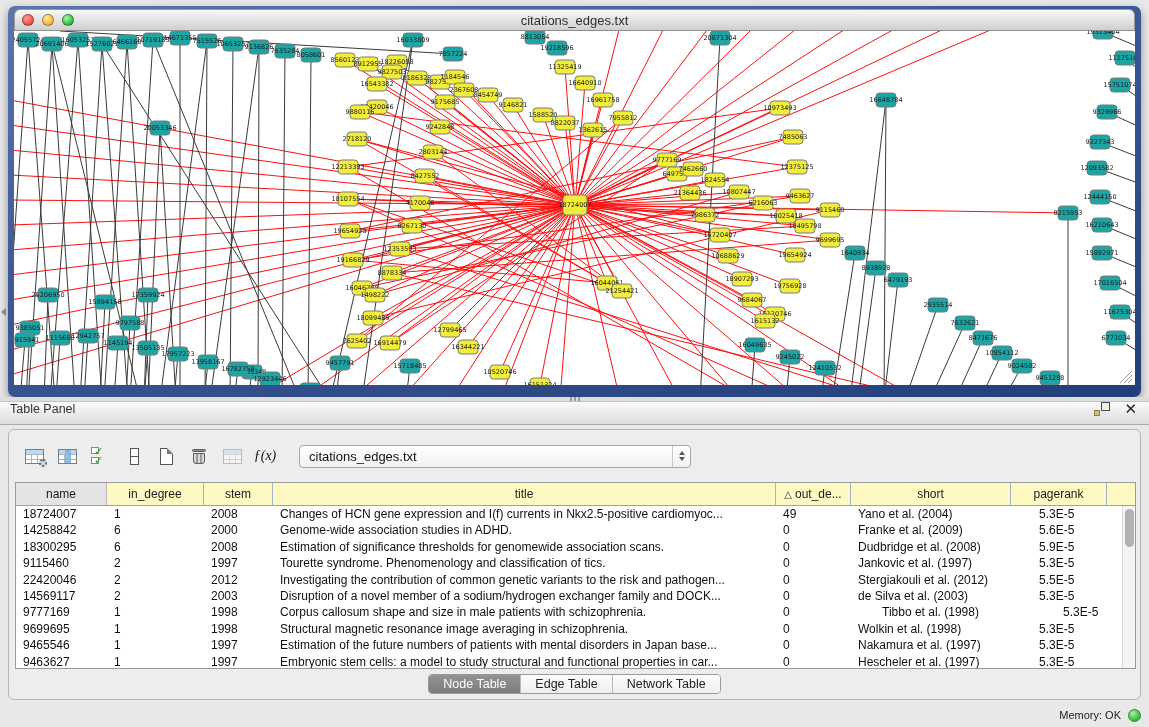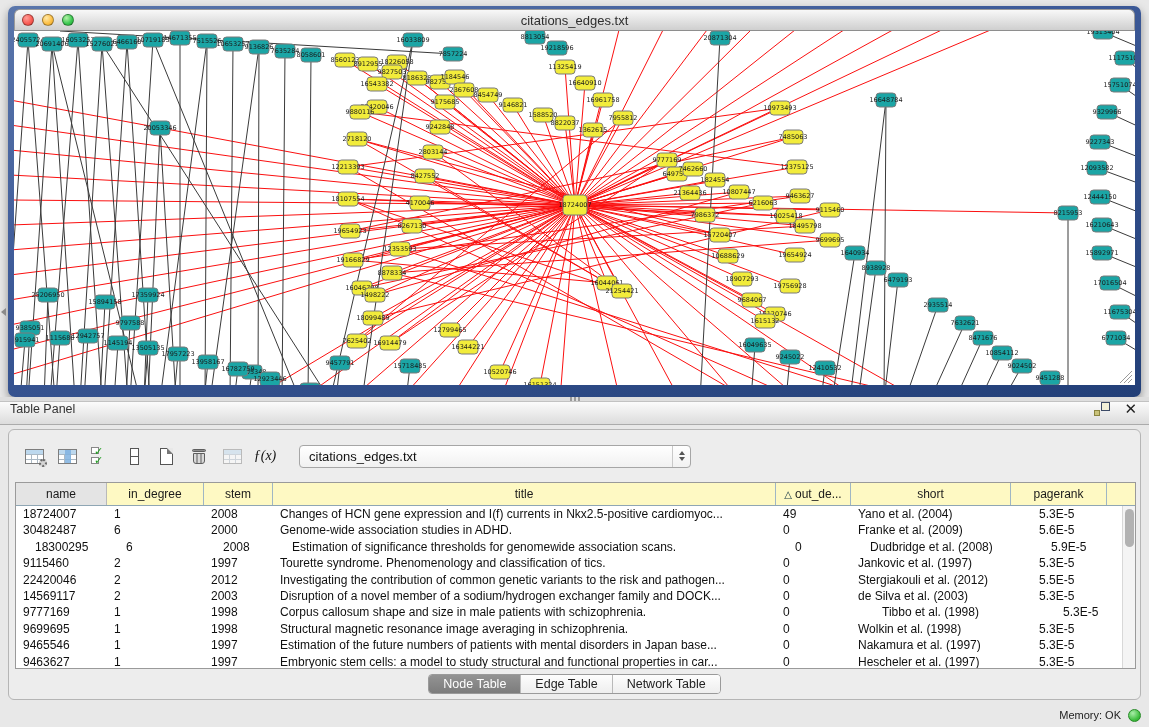--- a/index.html
+++ b/index.html
@@ -935,30 +935,30 @@
         <div class="tr">
           <div class="td" style="width: 91px;">18724007</div>
           <div class="td" style="width: 97px;">1</div>
           <div class="td" style="width: 69px;">2008</div>
           <div class="td" style="width: 503px;">Changes of HCN gene expression and I(f) currents in Nkx2.5-positive cardiomyoc...</div>
           <div class="td" style="width: 75px;">49</div>
           <div class="td" style="width: 160px;">Yano et al. (2004)</div>
           <div class="td" style="width: 96px; padding-left: 28px;">5.3E-5</div>
         </div>
         <div class="tr">
-          <div class="td" style="width: 91px;">30482487</div>
+          <div class="td" style="width: 91px;">14258842</div>
           <div class="td" style="width: 97px;">6</div>
           <div class="td" style="width: 69px;">2000</div>
           <div class="td" style="width: 503px;">Genome-wide association studies in ADHD.</div>
           <div class="td" style="width: 75px;">0</div>
           <div class="td" style="width: 160px;">Franke et al. (2009)</div>
           <div class="td" style="width: 96px; padding-left: 28px;">5.6E-5</div>
         </div>
         <div class="tr">
-          <div class="td" style="width: 91px; margin-left: 12px;">18300295</div>
+          <div class="td" style="width: 91px;">18300295</div>
           <div class="td" style="width: 97px;">6</div>
           <div class="td" style="width: 69px;">2008</div>
           <div class="td" style="width: 503px;">Estimation of significance thresholds for genomewide association scans.</div>
           <div class="td" style="width: 75px;">0</div>
           <div class="td" style="width: 160px;">Dudbridge et al. (2008)</div>
           <div class="td" style="width: 96px; padding-left: 28px;">5.9E-5</div>
         </div>
         <div class="tr">
           <div class="td" style="width: 91px;">9115460</div>
           <div class="td" style="width: 97px;">2</div>

